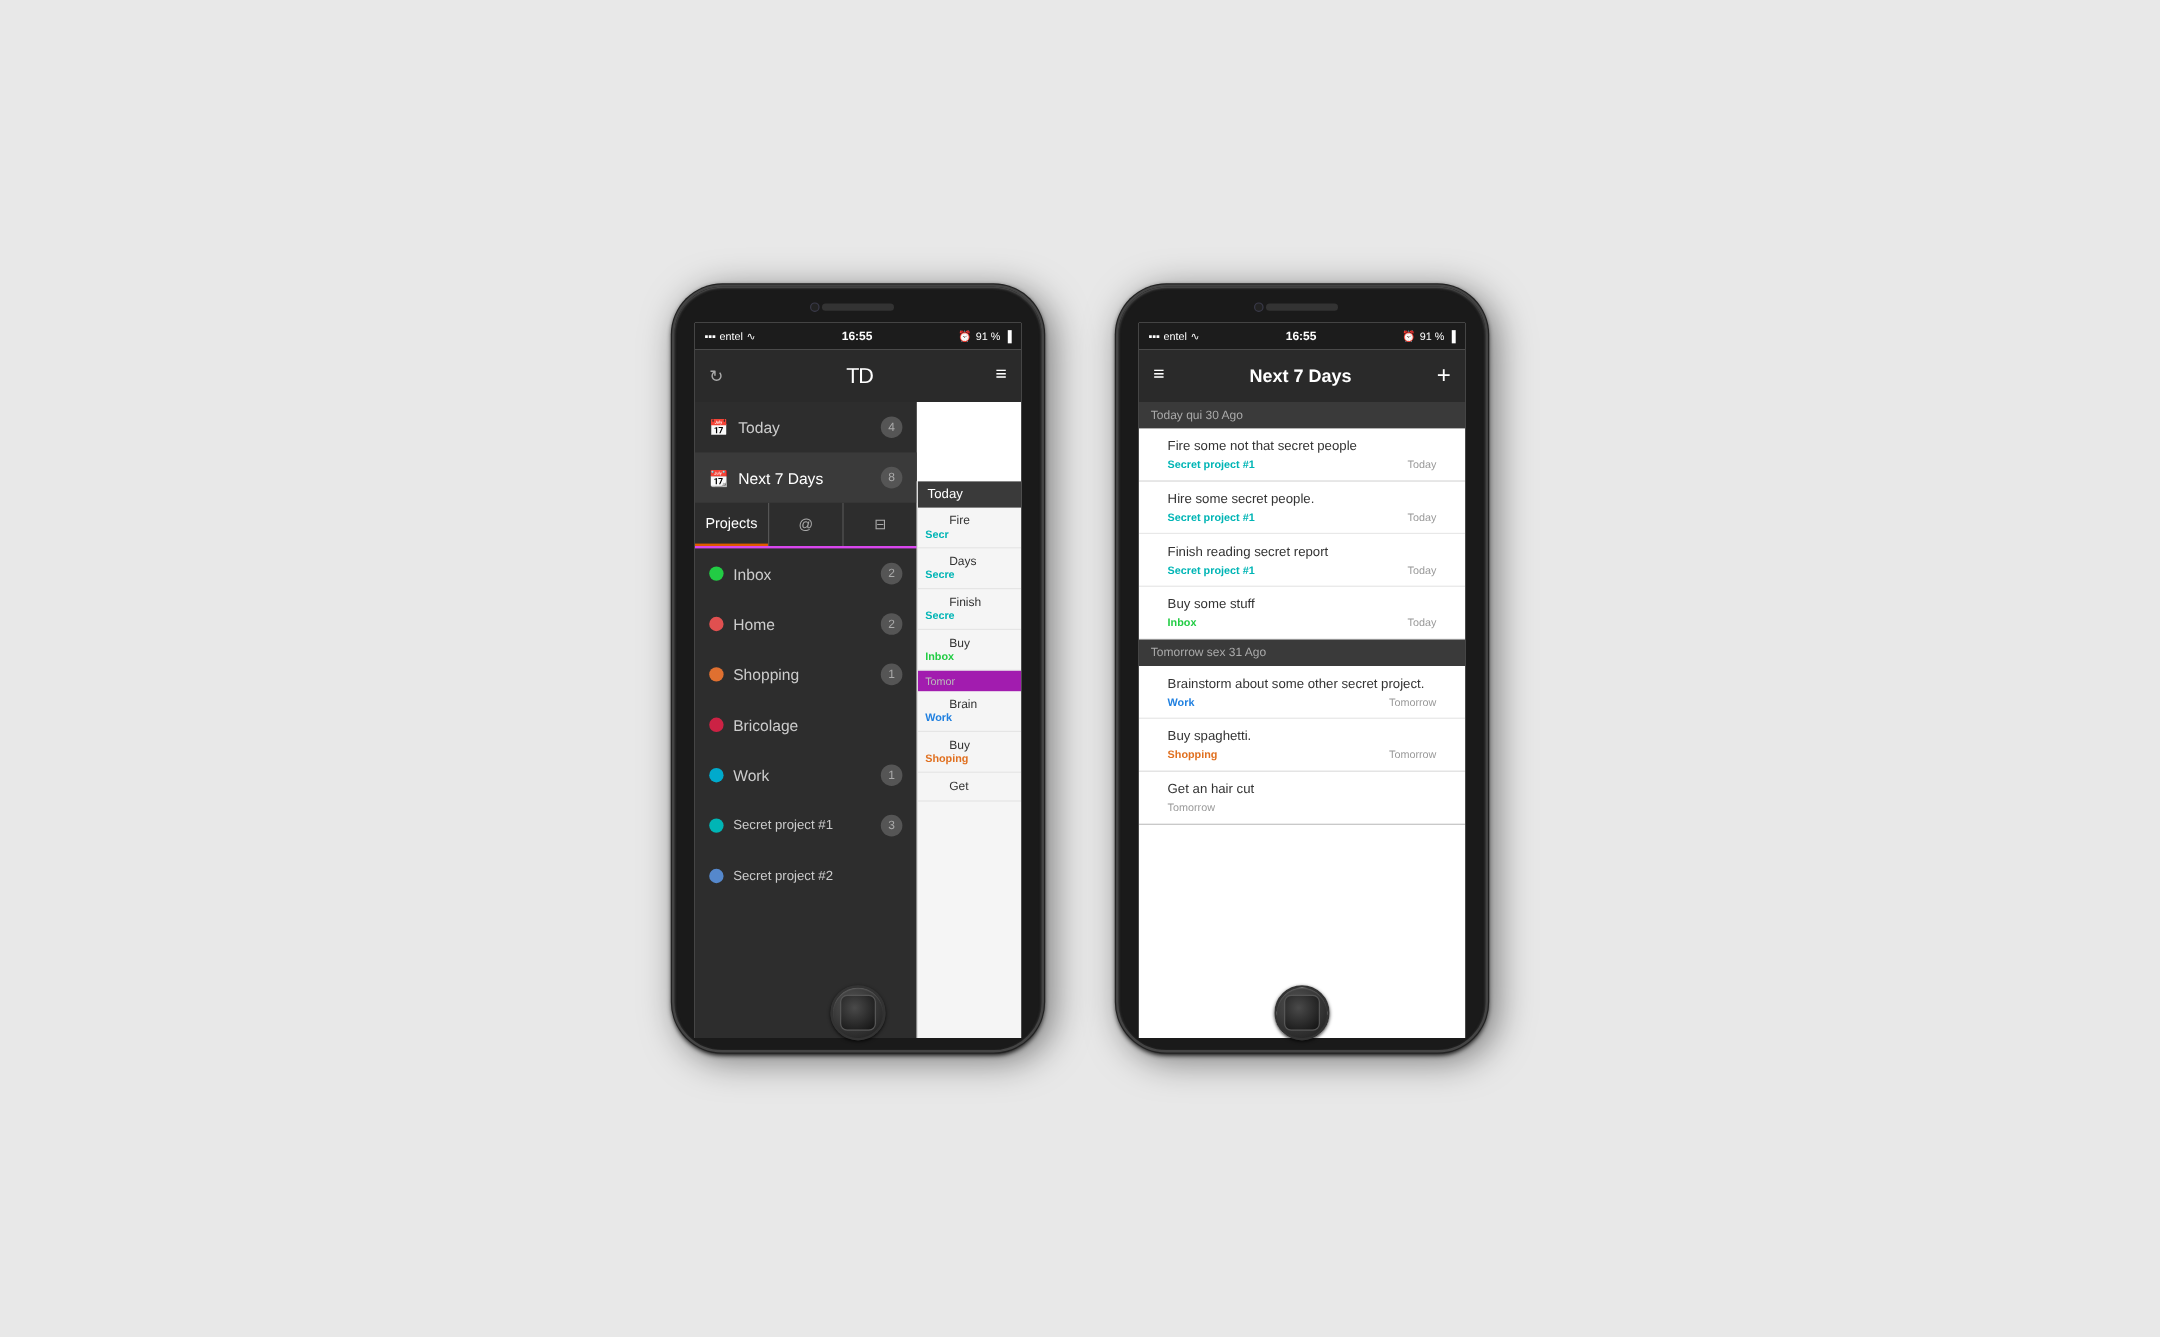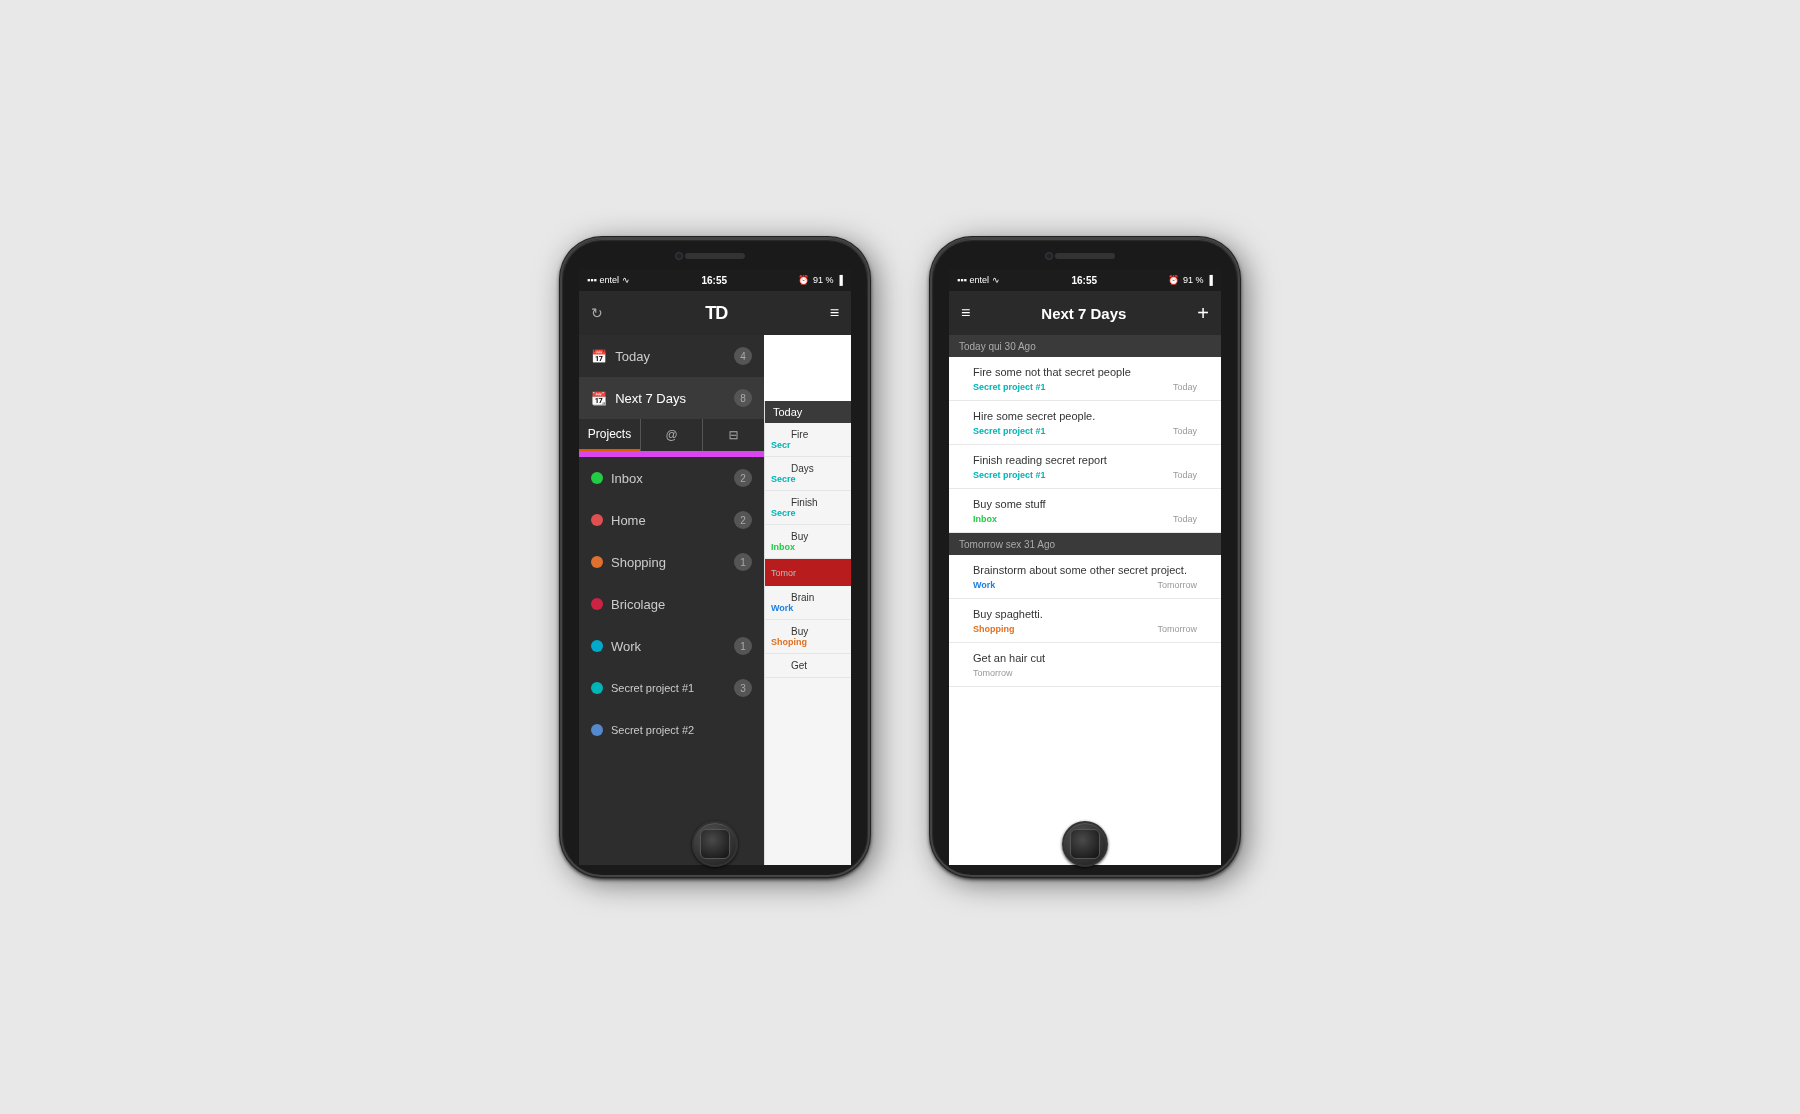--- a/index.html
+++ b/index.html
@@ -145,21 +145,21 @@
       height: 44px;
       background: #2a2a2a;
       display: flex;
       align-items: center;
       justify-content: space-between;
       padding: 0 12px;
     }
 
     .app-logo {
       font-size: 18px;
-      font-weight: bold;
+      font-weight: normal;
       color: #fff;
       letter-spacing: -1px;
     }
 
     .hamburger-icon {
       color: #fff;
       font-size: 16px;
       line-height: 1;
     }
 
@@ -202,21 +202,21 @@
       border-radius: 9px;
       display: flex;
       align-items: center;
       justify-content: center;
       padding: 0 4px;
     }
 
     .sidebar-tabs {
       display: flex;
       height: 38px;
-      border-bottom: 6px solid #d946ef;
+      border-bottom: 2px solid #d946ef;
       text-align: right;
     }
 
     .sidebar-tab {
       flex: 1;
       display: flex;
       align-items: center;
       justify-content: center;
       color: #aaa;
       font-size: 12px;
@@ -265,24 +265,24 @@
     .task-preview-title {
       color: #333;
       font-size: 10px;
       white-space: nowrap;
       overflow: hidden;
       text-overflow: ellipsis;
       padding-left: 20px;
     }
 
     .task-preview-section {
-      background: #b91c1c;
+      background: #a21caf;
       color: #bbb;
       font-size: 9px;
-      height: 27px;
+      height: 17px;
       display: flex;
       align-items: center;
       padding-left: 6px;
     }
 
     
     .tasklist-header {
       height: 44px;
       background: #2a2a2a;
       display: flex;

